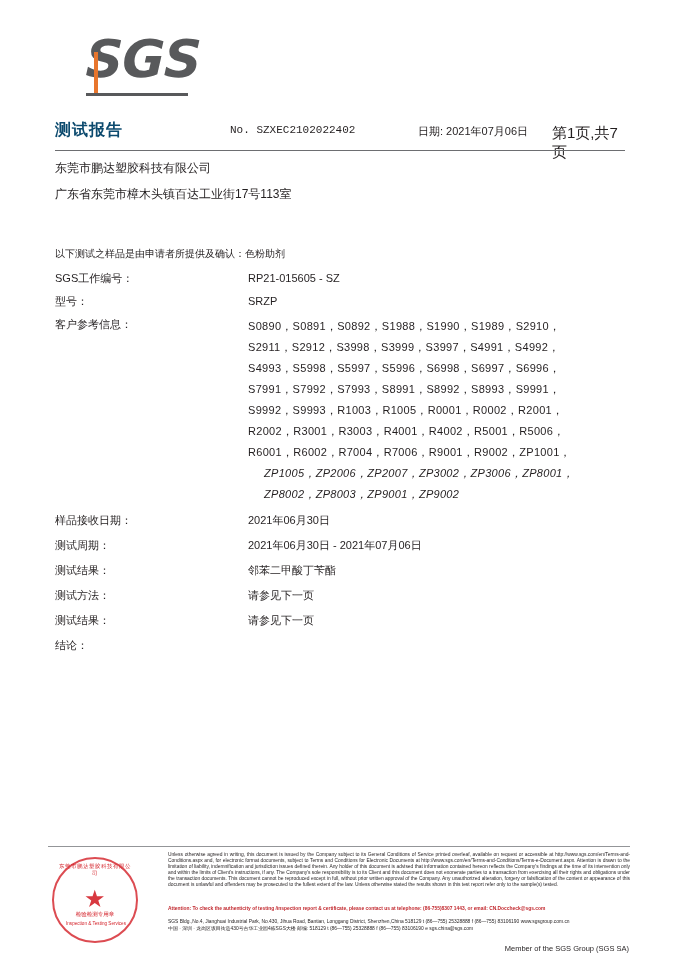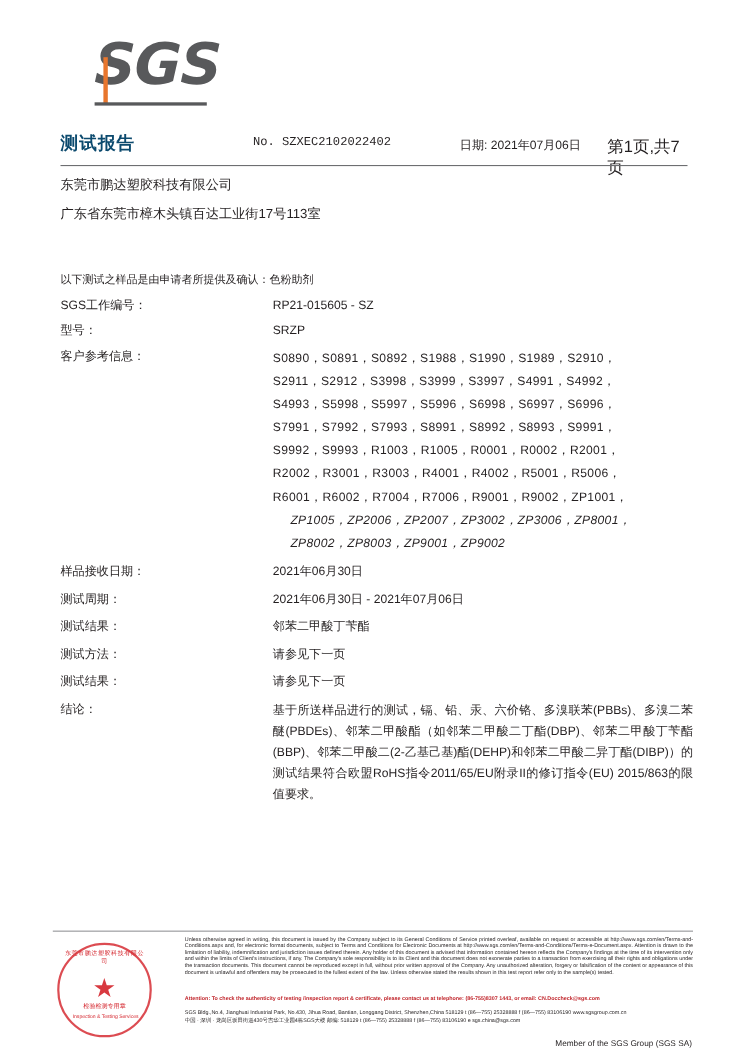--- a/index.html
+++ b/index.html
@@ -336,21 +336,20 @@
       <div class="info-value">请参见下一页</div>
     </div>
 
     <div class="info-row dates">
       <div class="info-label">测试结果：</div>
       <div class="info-value">请参见下一页</div>
     </div>
 
     <div class="info-row">
       <div class="info-label">结论：</div>
-      <div class="info-value conclusion-value">基于所送样品进行的测试，镉、铅、汞、六价铬、多溴联苯(PBBs)、多溴二苯醚(PBDEs)、邻苯二甲酸酯（如邻苯二甲酸二丁酯(DBP)、邻苯二甲酸丁苄酯(BBP)、邻苯二甲酸二(2-乙基己基)酯(DEHP)和邻苯二甲酸二异丁酯(DIBP)）的测试结果符合欧盟RoHS指令2011/65/EU附录II的修订指令(EU) 2015/863的限值要求。</div>
     </div>
 
   </div>
 
   <div class="footer-rule"></div>
 
   <div class="stamp">
     <div class="stamp-circle"></div>
     <div class="stamp-star">★</div>
     <div class="stamp-cn-top">东莞市鹏达塑胶科技有限公司</div>

